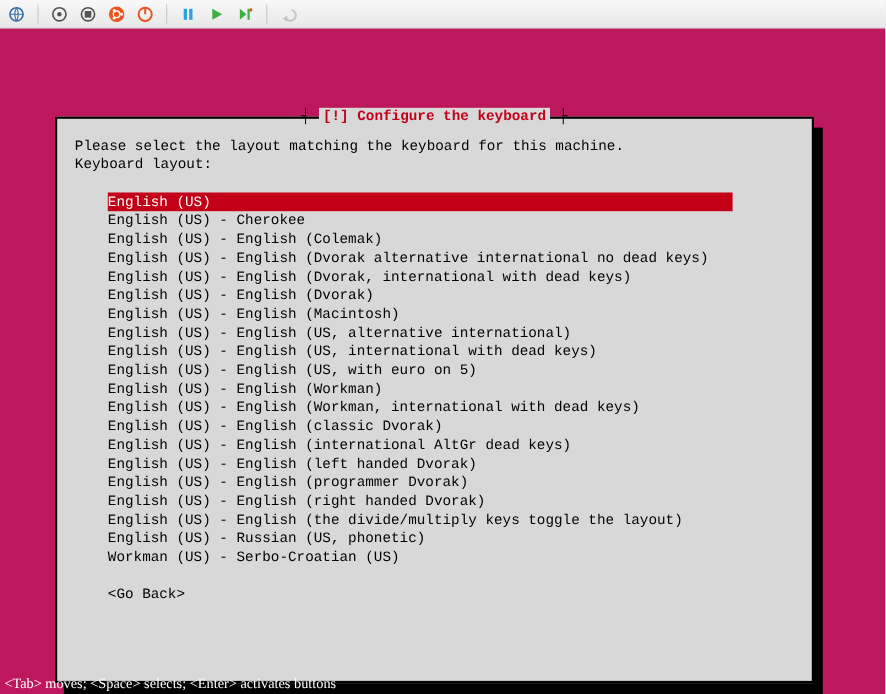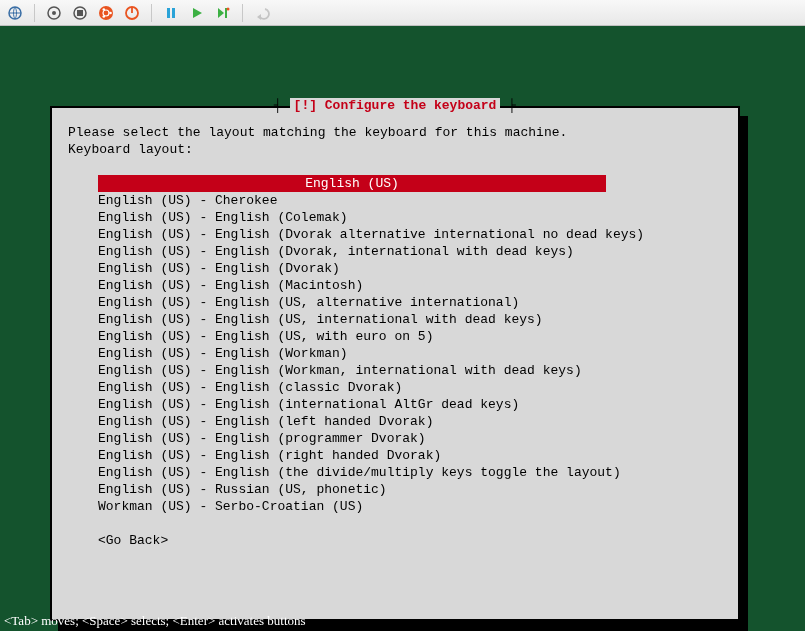--- a/index.html
+++ b/index.html
@@ -37,21 +37,21 @@
       height: 18px;
       background: #c8c8c8;
       margin: 0 2px;
     }
     .console-area {
       position: absolute;
       top: 26px;
       left: 0;
       right: 0;
       bottom: 0;
-      background: #14532d;
+      background: #be185d;
     }
     .dialog-shadow {
       position: absolute;
       top: 90px;
       left: 58px;
       width: 690px;
       height: 515px;
       background: #000;
     }
     .dialog {
@@ -94,22 +94,21 @@
       margin-left: 30px;
     }
     .layout-item {
       white-space: pre;
       cursor: pointer;
     }
     .layout-item.selected {
       background: #c40018;
       color: #fff;
       display: block;
-      width: 508px;
-      text-align: center;
+      width: 568px;
     }
     .go-back {
       margin-top: 17px;
       margin-left: 30px;
       cursor: pointer;
     }
     .help-bar {
       position: absolute;
       bottom: 0;
       left: 0;

